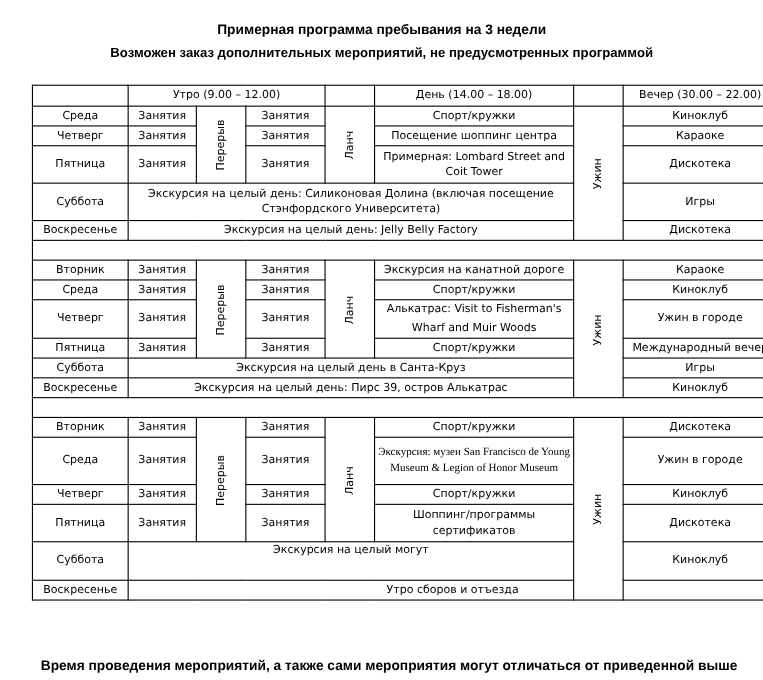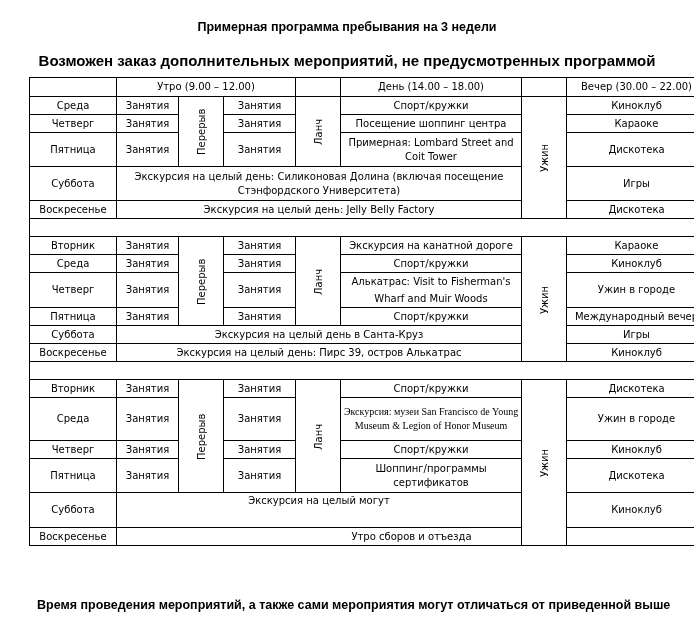--- a/index.html
+++ b/index.html
@@ -1,21 +1,21 @@
 <!DOCTYPE html>
 <html><head>
 <meta charset="utf-8">
 <style>
   html, body { margin: 0; padding: 0; background: #ffffff; }
   body { width: 694px; height: 618px; position: relative; overflow: hidden;
          font-family: "DejaVu Sans", sans-serif; color: #000; }
   .title { position: absolute; left: 0; width: 694px; text-align: center;
            font-family: "Liberation Sans", sans-serif; font-weight: bold; font-size: 12.5px; }
   #t1 { top: 0; margin-top: 20px; }
-  #t2 { top: 52px; font-size: 15px; }
+  #t2 { top: 41px; font-size: 12px; }
   table.sched { position: absolute; left: 29px; top: 77px; border-collapse: collapse;
                 table-layout: fixed; width: 677px; }
   table.sched td { border: 1.3px solid #000; text-align: center; vertical-align: middle;
                    font-size: 10px; padding: 0 2px; line-height: 14px; overflow: hidden; }
   td.vert { writing-mode: vertical-rl; transform: rotate(180deg); padding: 0; }
   td.vert span { display: inline-block; }
   .serif { font-family: Liberation Serif, serif; font-size: 11px; line-height: 13px; }
   .footer { position: absolute; left: 37px; top: 595px; width: 650px;
             font-family: "Liberation Sans", sans-serif; font-weight: bold; font-size: 12.5px;
             line-height: 20px; }

